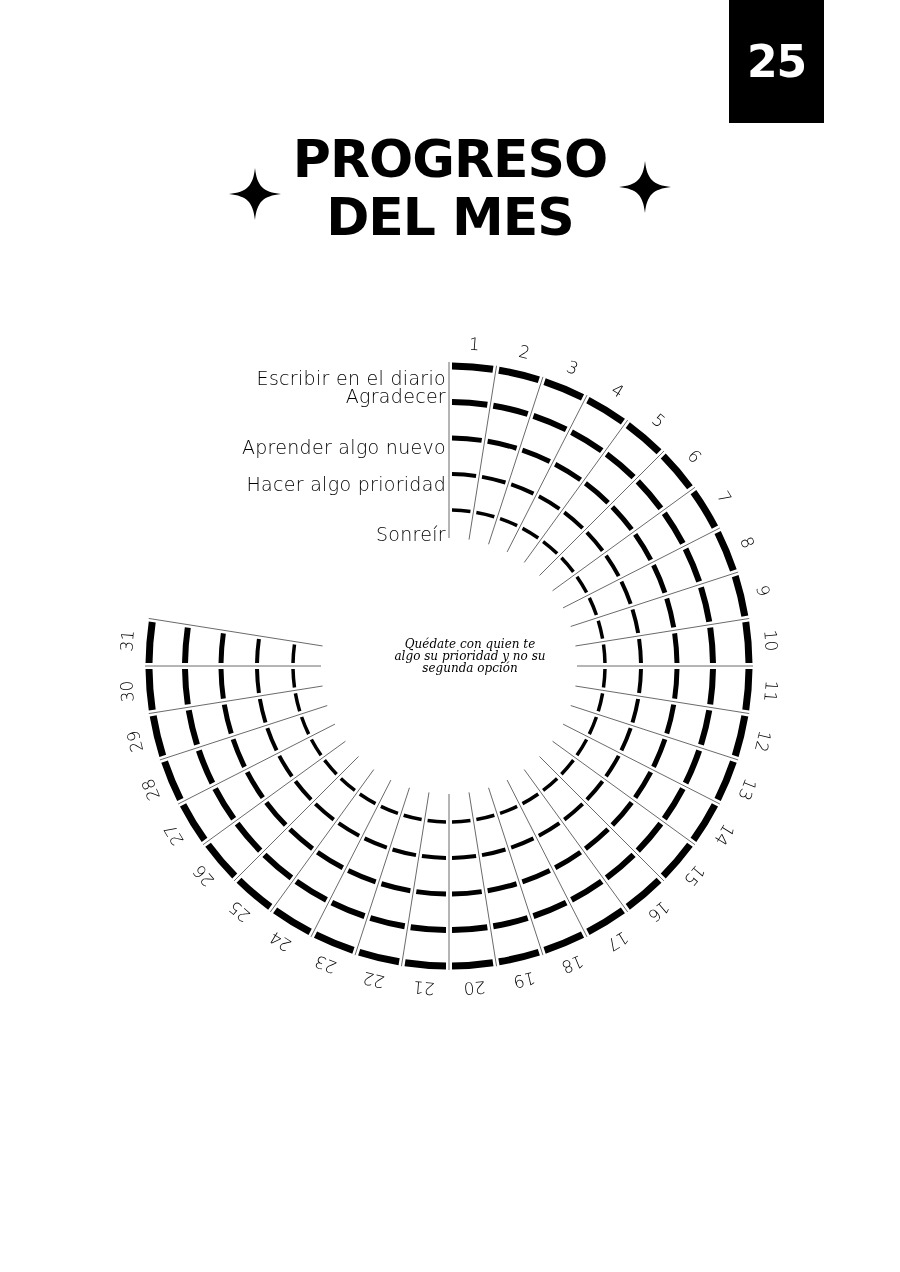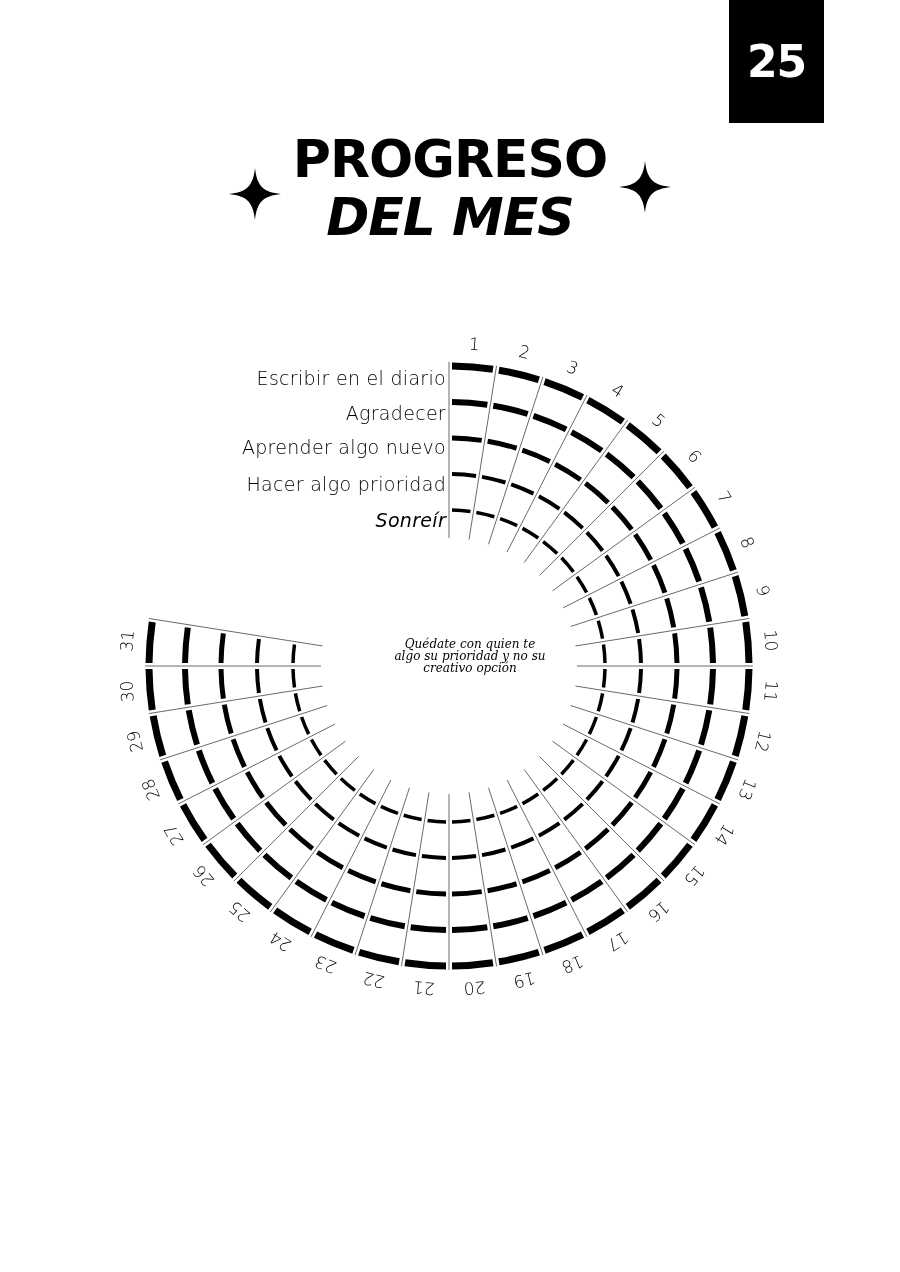--- a/index.html
+++ b/index.html
@@ -2,21 +2,21 @@
 <html><head>
 <meta charset="utf-8">
 <style>
   html, body { margin:0; padding:0; background:#ffffff; }
   body { width:900px; height:1272px; position:relative; overflow:hidden; font-family:"DejaVu Sans", sans-serif; color:#000; }
   .page-badge { position:absolute; left:729px; top:0; width:95px; height:123px; background:#000; color:#fff;
     display:flex; align-items:center; justify-content:center; font-family:"DejaVu Sans", sans-serif; font-weight:bold; font-size:44px; letter-spacing:-1px; }
   .title { position:absolute; left:0; width:900px; text-align:center; font-family:"DejaVu Sans", sans-serif; font-weight:900;
     font-size:52px; line-height:58px; letter-spacing:-1px; }
   .title.l1 { top:130px; }
-  .title.l2 { top:188px;font-style:italic; }
+  .title.l2 { top:188px; }
   .sparkle { position:absolute; width:52px; height:52px; }
   .sparkle svg { width:100%; height:100%; display:block; }
   .habit-label { position:absolute; right:454px; font-family:"DejaVu Sans", sans-serif; font-size:19px; font-weight:300; white-space:nowrap; letter-spacing:0.3px; }
   .quote { position:absolute; left:370px; top:638px; width:200px; text-align:center; font-family:"DejaVu Serif", serif;
     font-style:italic; font-size:12px; line-height:12px; }
   #chart { position:absolute; left:0; top:0; width:900px; height:1272px; }
 </style>
 </head>
 <body>
 
@@ -253,22 +253,22 @@
     <text x="239.8777284376809" y="910.85072092321" text-anchor="middle" dominant-baseline="middle" font-size="17" font-family="DejaVu Sans, sans-serif" font-weight="300" fill="#000000" transform="rotate(220.5 239.8777284376809 910.85072092321)">25</text>
     <text x="204.14927907679004" y="875.1222715623192" text-anchor="middle" dominant-baseline="middle" font-size="17" font-family="DejaVu Sans, sans-serif" font-weight="300" fill="#000000" transform="rotate(229.5 204.14927907679004 875.1222715623192)">26</text>
     <text x="174.44986707798233" y="834.2445378385355" text-anchor="middle" dominant-baseline="middle" font-size="17" font-family="DejaVu Sans, sans-serif" font-weight="300" fill="#000000" transform="rotate(238.5 174.44986707798233 834.2445378385355)">27</text>
     <text x="151.51079053136567" y="789.2240652215589" text-anchor="middle" dominant-baseline="middle" font-size="17" font-family="DejaVu Sans, sans-serif" font-weight="300" fill="#000000" transform="rotate(247.5 151.51079053136567 789.2240652215589)">28</text>
     <text x="135.89688563194812" y="741.1694071616016" text-anchor="middle" dominant-baseline="middle" font-size="17" font-family="DejaVu Sans, sans-serif" font-weight="300" fill="#000000" transform="rotate(256.5 135.89688563194812 741.1694071616016)">29</text>
     <text x="127.9926185379328" y="691.2638288243661" text-anchor="middle" dominant-baseline="middle" font-size="17" font-family="DejaVu Sans, sans-serif" font-weight="300" fill="#000000" transform="rotate(265.5 127.9926185379328 691.2638288243661)">30</text>
     <text x="127.9926185379328" y="640.736171175634" text-anchor="middle" dominant-baseline="middle" font-size="17" font-family="DejaVu Sans, sans-serif" font-weight="300" fill="#000000" transform="rotate(274.5 127.9926185379328 640.736171175634)">31</text>
   </svg>
 
 <div class="habit-label" style="top:367px;">Escribir en el diario</div>
-<div class="habit-label" style="top:402px;text-align:right;">Agradecer</div>
+<div class="habit-label" style="top:385px;text-align:right;">Agradecer</div>
 <div class="habit-label" style="top:436px;">Aprender algo nuevo</div>
 <div class="habit-label" style="top:473px;">Hacer algo prioridad</div>
-<div class="habit-label" style="top:509px;font-style:italic;">Sonreír</div>
+<div class="habit-label" style="top:523px;">Sonreír</div>
 
 <div class="quote">
   <div>Quédate con quien te</div>
   <div>algo su prioridad y no su</div>
-  <div>creativo opción</div>
+  <div>segunda opción</div>
 </div>
 
 </body></html>

